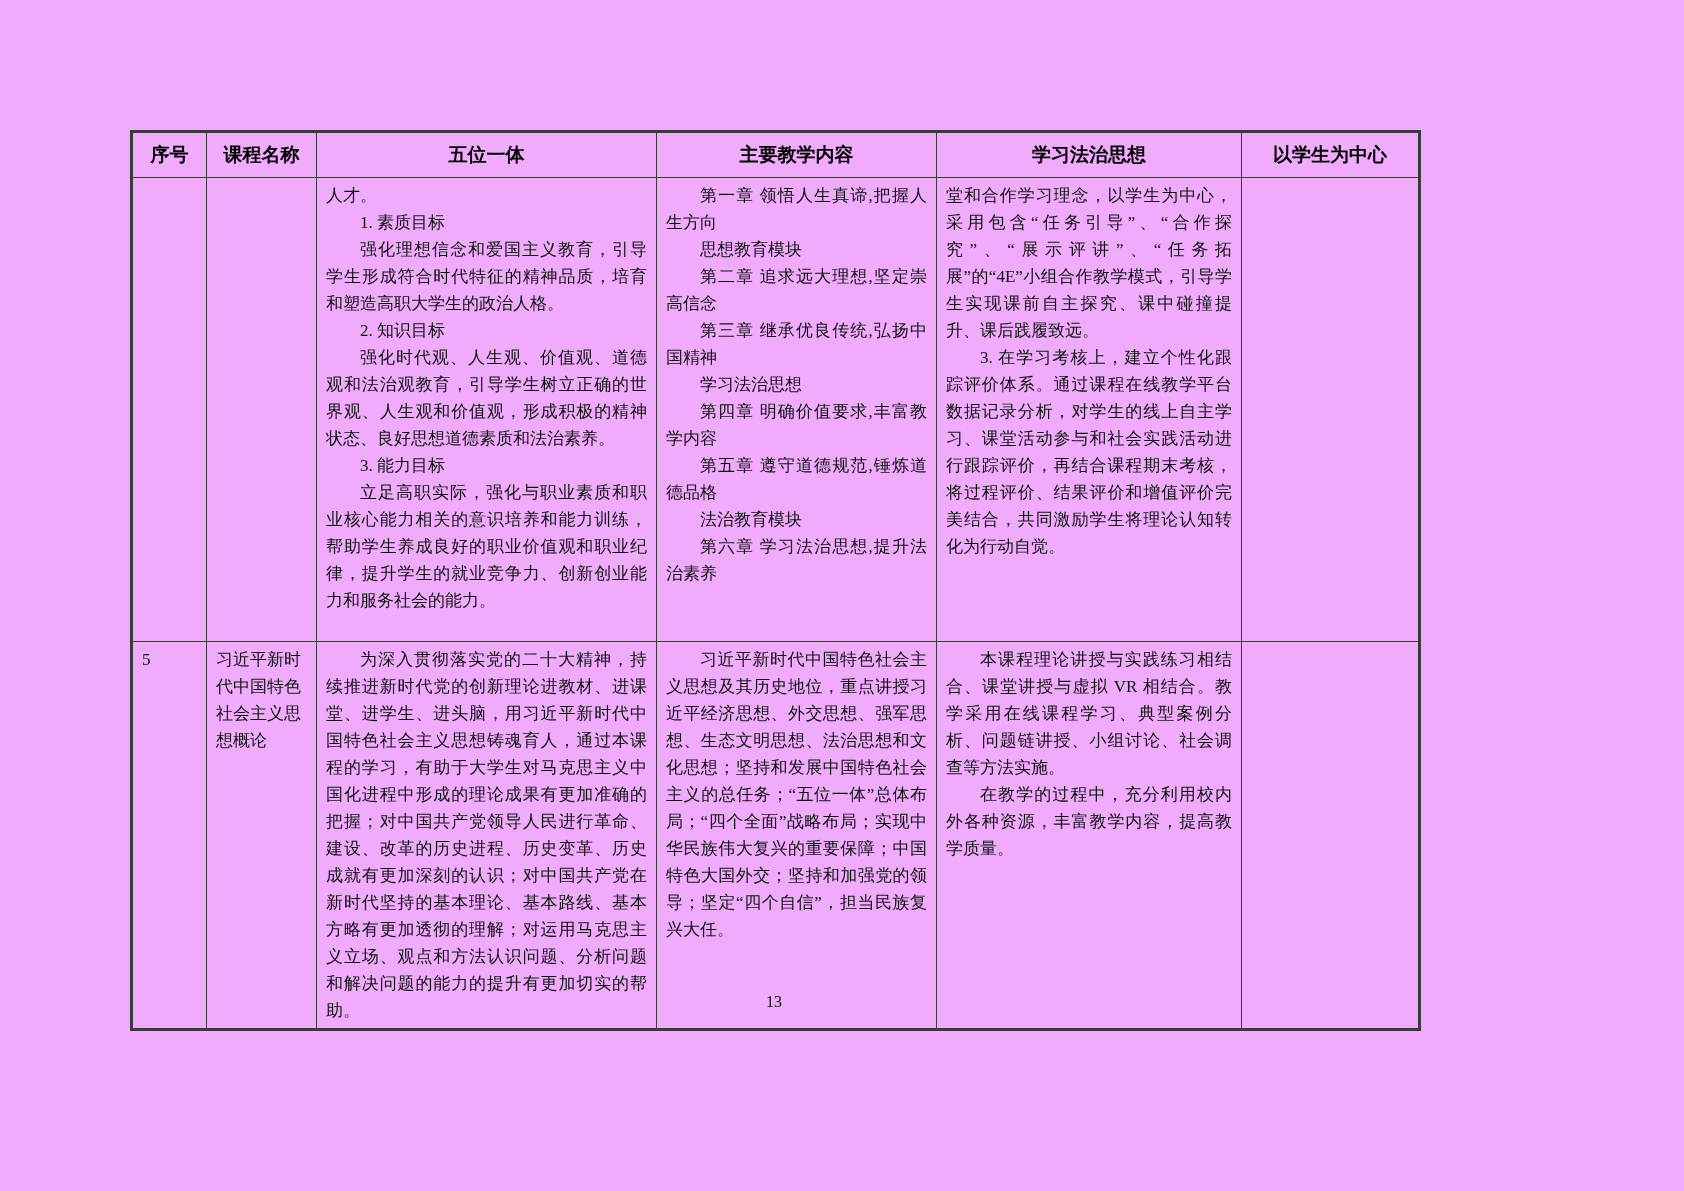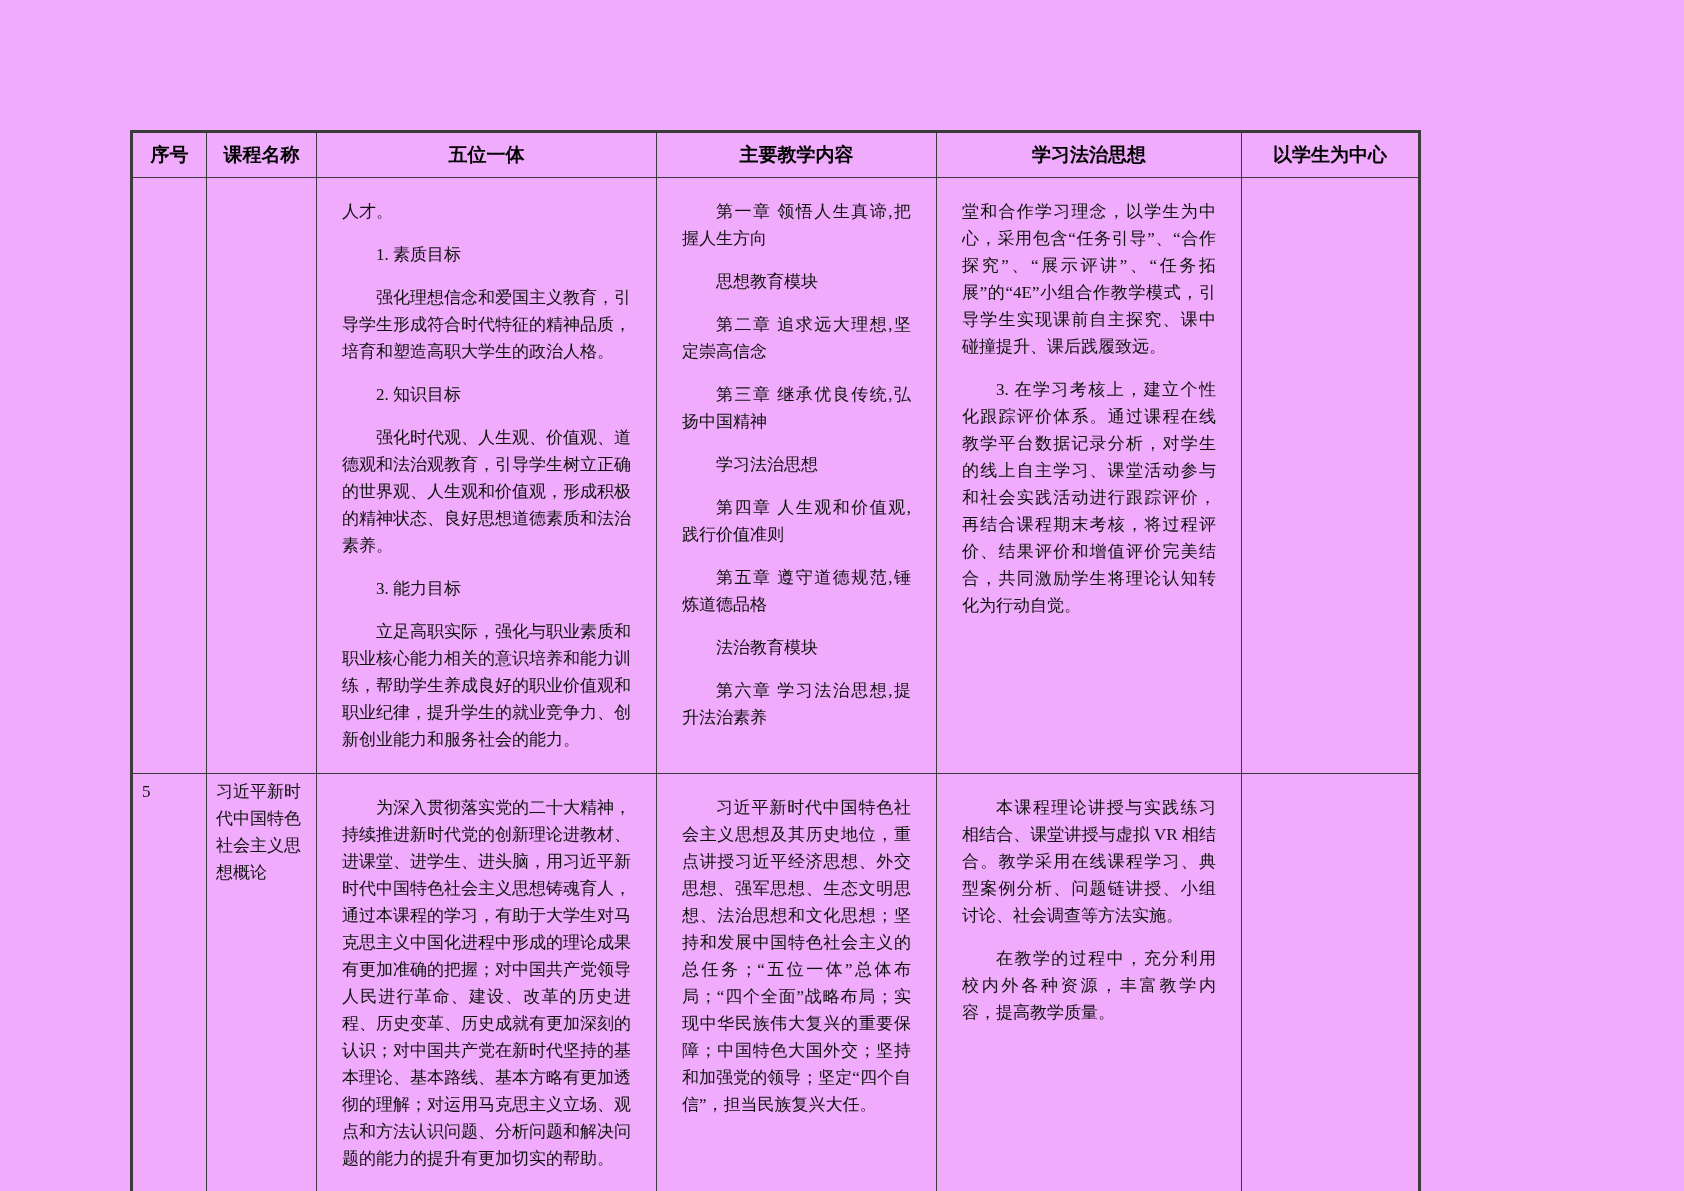--- a/index.html
+++ b/index.html
@@ -46,21 +46,21 @@
     line-height: 27px;
     vertical-align: top;
     padding: 4px 9px;
     text-align: left;
   }
   tr.row-cont  { height: 464px; }
   tr.row-main  { height: 350px; }
   td.v-mid { vertical-align: middle; }
   td.c-center { text-align: center; }
   p.para {
-    margin: 16px;
+    margin: 0;
     text-align: justify;
     text-justify: inter-ideograph;
   }
   p.para.indent { text-indent: 2em; }
   .course-name-cell {
     padding: 4px 10px;
   }
   .page-number {
     position: absolute;
     left: 130px;
@@ -108,21 +108,21 @@
             <p class="para indent">强化时代观、人生观、价值观、道德观和法治观教育，引导学生树立正确的世界观、人生观和价值观，形成积极的精神状态、良好思想道德素质和法治素养。</p>
             <p class="para indent">3. 能力目标</p>
             <p class="para indent">立足高职实际，强化与职业素质和职业核心能力相关的意识培养和能力训练，帮助学生养成良好的职业价值观和职业纪律，提升学生的就业竞争力、创新创业能力和服务社会的能力。</p>
           </td>
         <td>
             <p class="para indent">第一章 领悟人生真谛,把握人生方向</p>
             <p class="para indent">思想教育模块</p>
             <p class="para indent">第二章 追求远大理想,坚定崇高信念</p>
             <p class="para indent">第三章 继承优良传统,弘扬中国精神</p>
             <p class="para indent">学习法治思想</p>
-            <p class="para indent">第四章 人生观和价值观,践行价值准则</p>
+            <p class="para indent">第四章 明确价值要求,丰富教学内容</p>
             <p class="para indent">第五章 遵守道德规范,锤炼道德品格</p>
             <p class="para indent">法治教育模块</p>
             <p class="para indent">第六章 学习法治思想,提升法治素养</p>
           </td>
         <td>
             <p class="para">堂和合作学习理念，以学生为中心，采用包含“任务引导”、“合作探究”、“展示评讲”、“任务拓展”的“4E”小组合作教学模式，引导学生实现课前自主探究、课中碰撞提升、课后践履致远。</p>
             <p class="para indent">3. 在学习考核上，建立个性化跟踪评价体系。通过课程在线教学平台数据记录分析，对学生的线上自主学习、课堂活动参与和社会实践活动进行跟踪评价，再结合课程期末考核，将过程评价、结果评价和增值评价完美结合，共同激励学生将理论认知转化为行动自觉。</p>
           </td>
         <td></td>
       </tr>
@@ -137,14 +137,15 @@
           </td>
         <td>
             <p class="para indent">本课程理论讲授与实践练习相结合、课堂讲授与虚拟 VR 相结合。教学采用在线课程学习、典型案例分析、问题链讲授、小组讨论、社会调查等方法实施。</p>
             <p class="para indent">在教学的过程中，充分利用校内外各种资源，丰富教学内容，提高教学质量。</p>
           </td>
         <td></td>
       </tr>
     </tbody>
   </table>
 
+  <div class="page-number">13</div>
 
 </div>
 
 </body></html>

